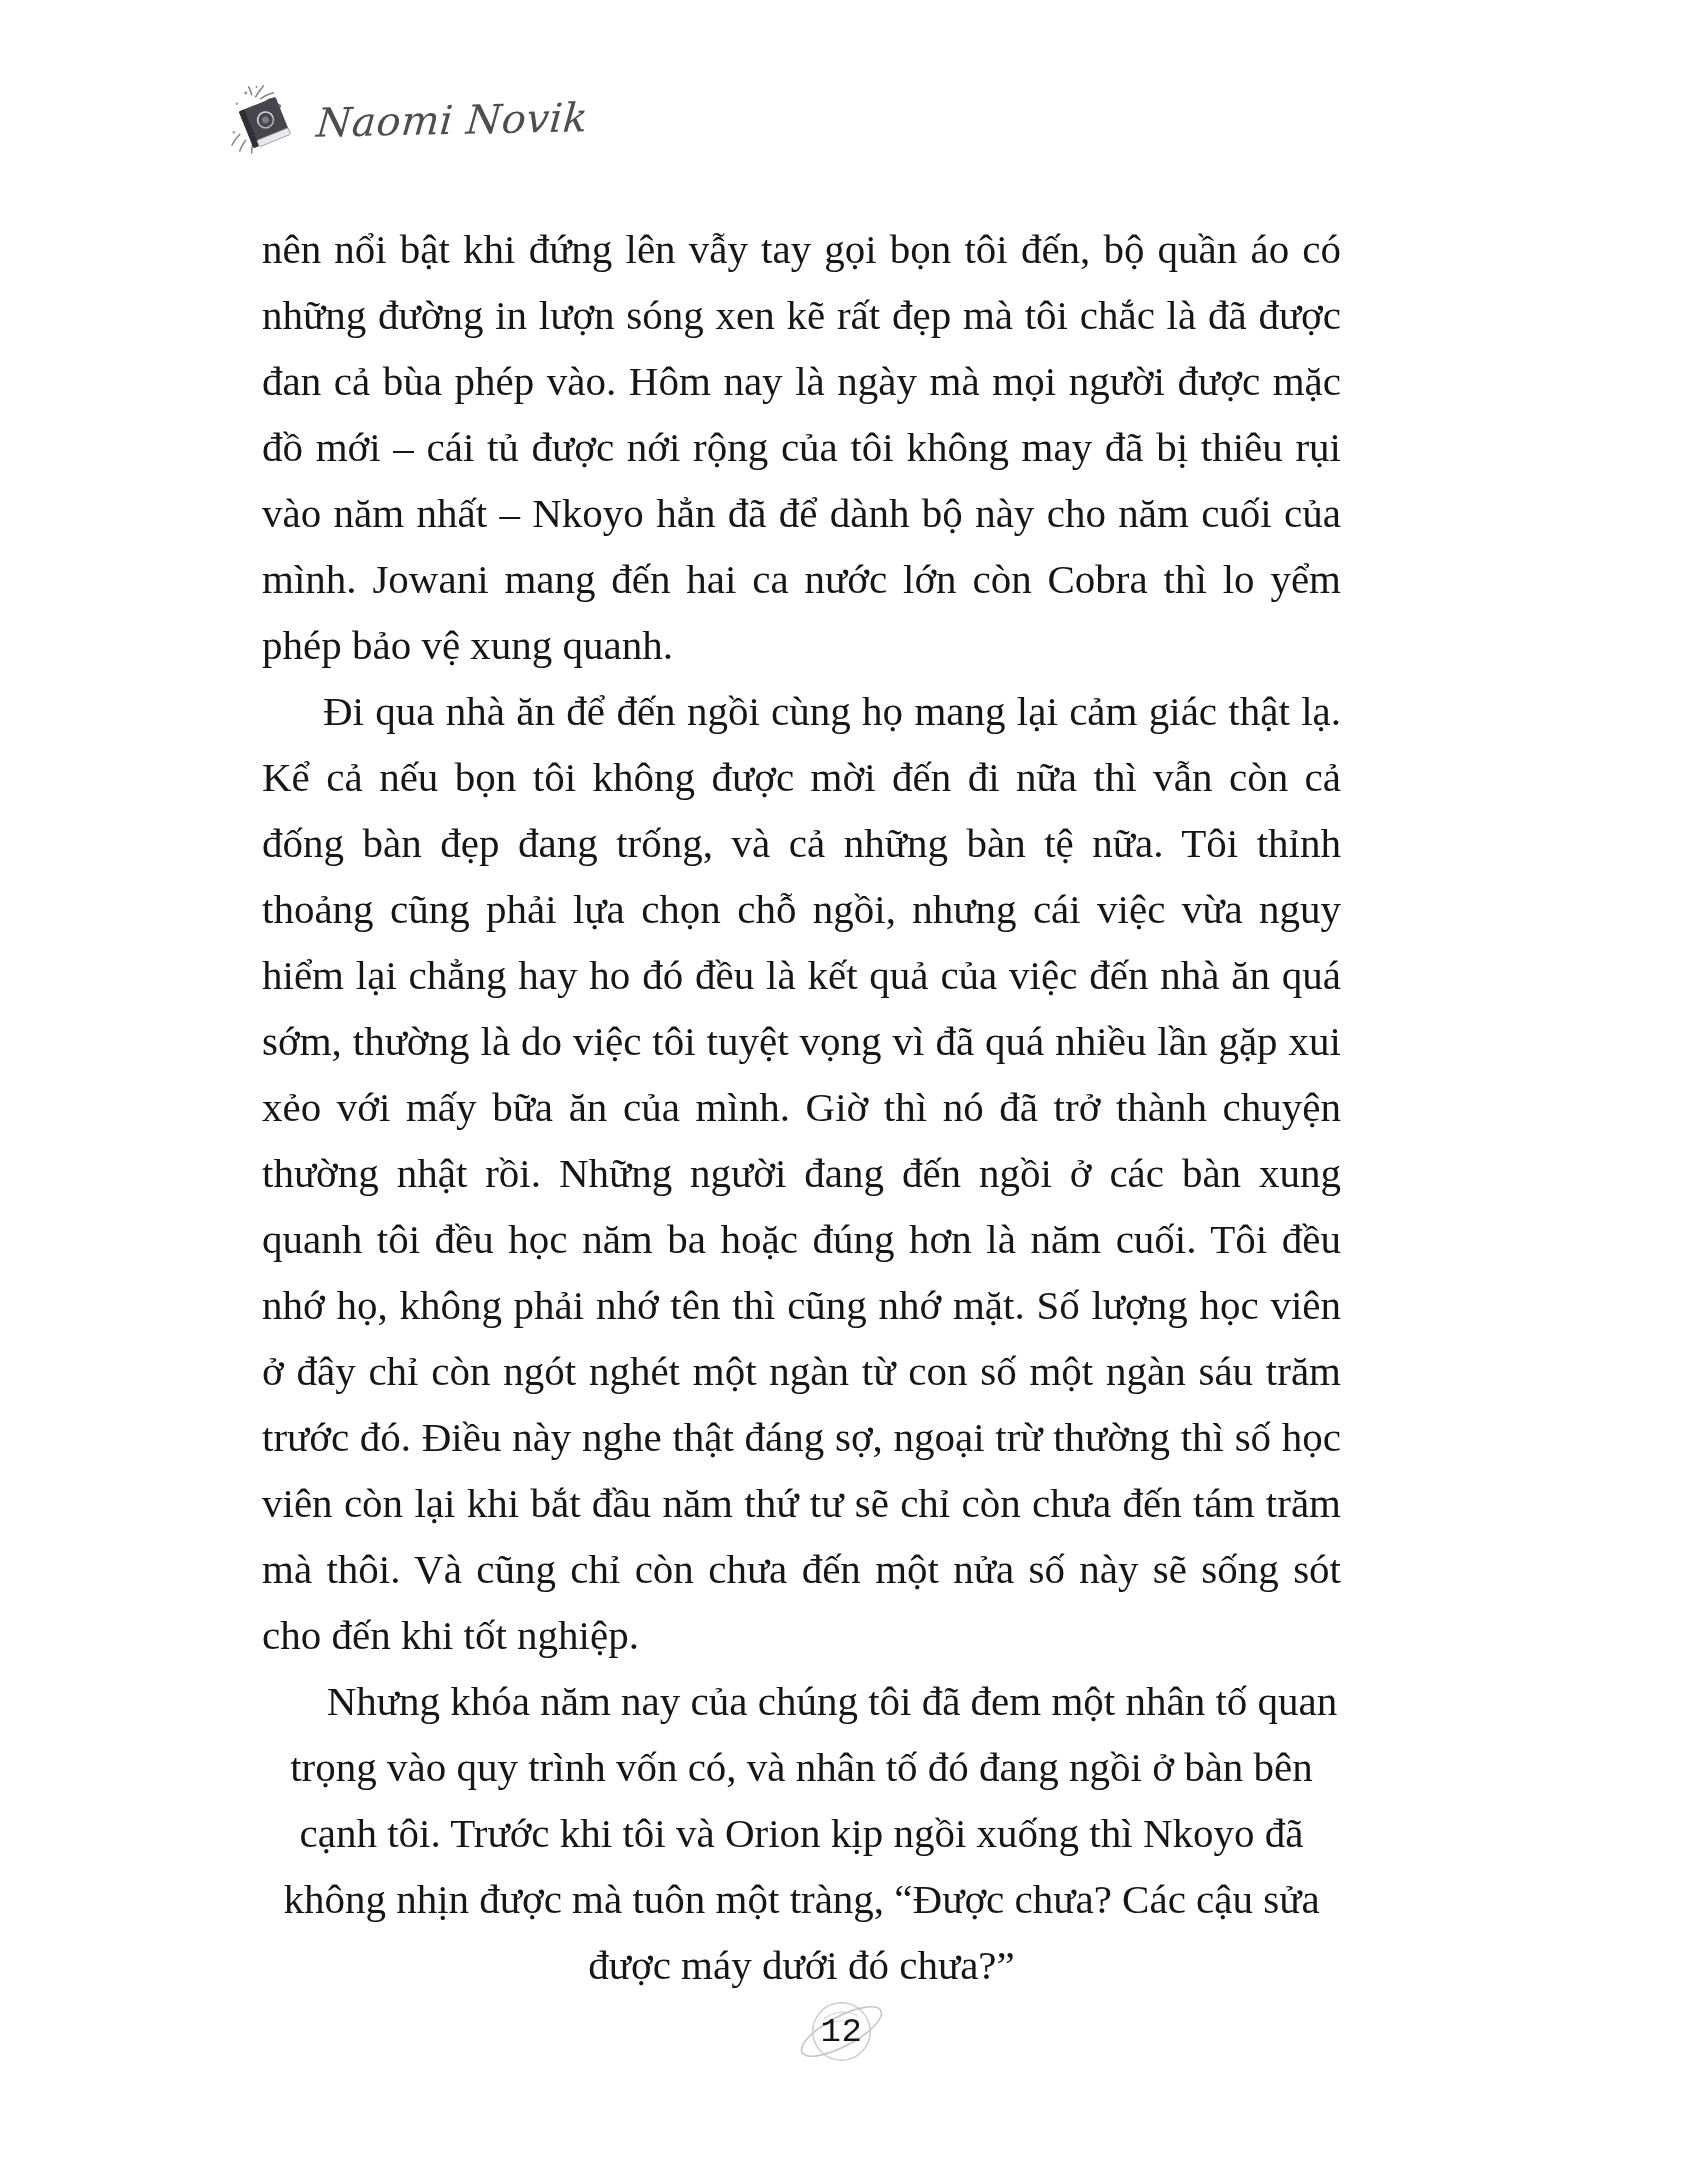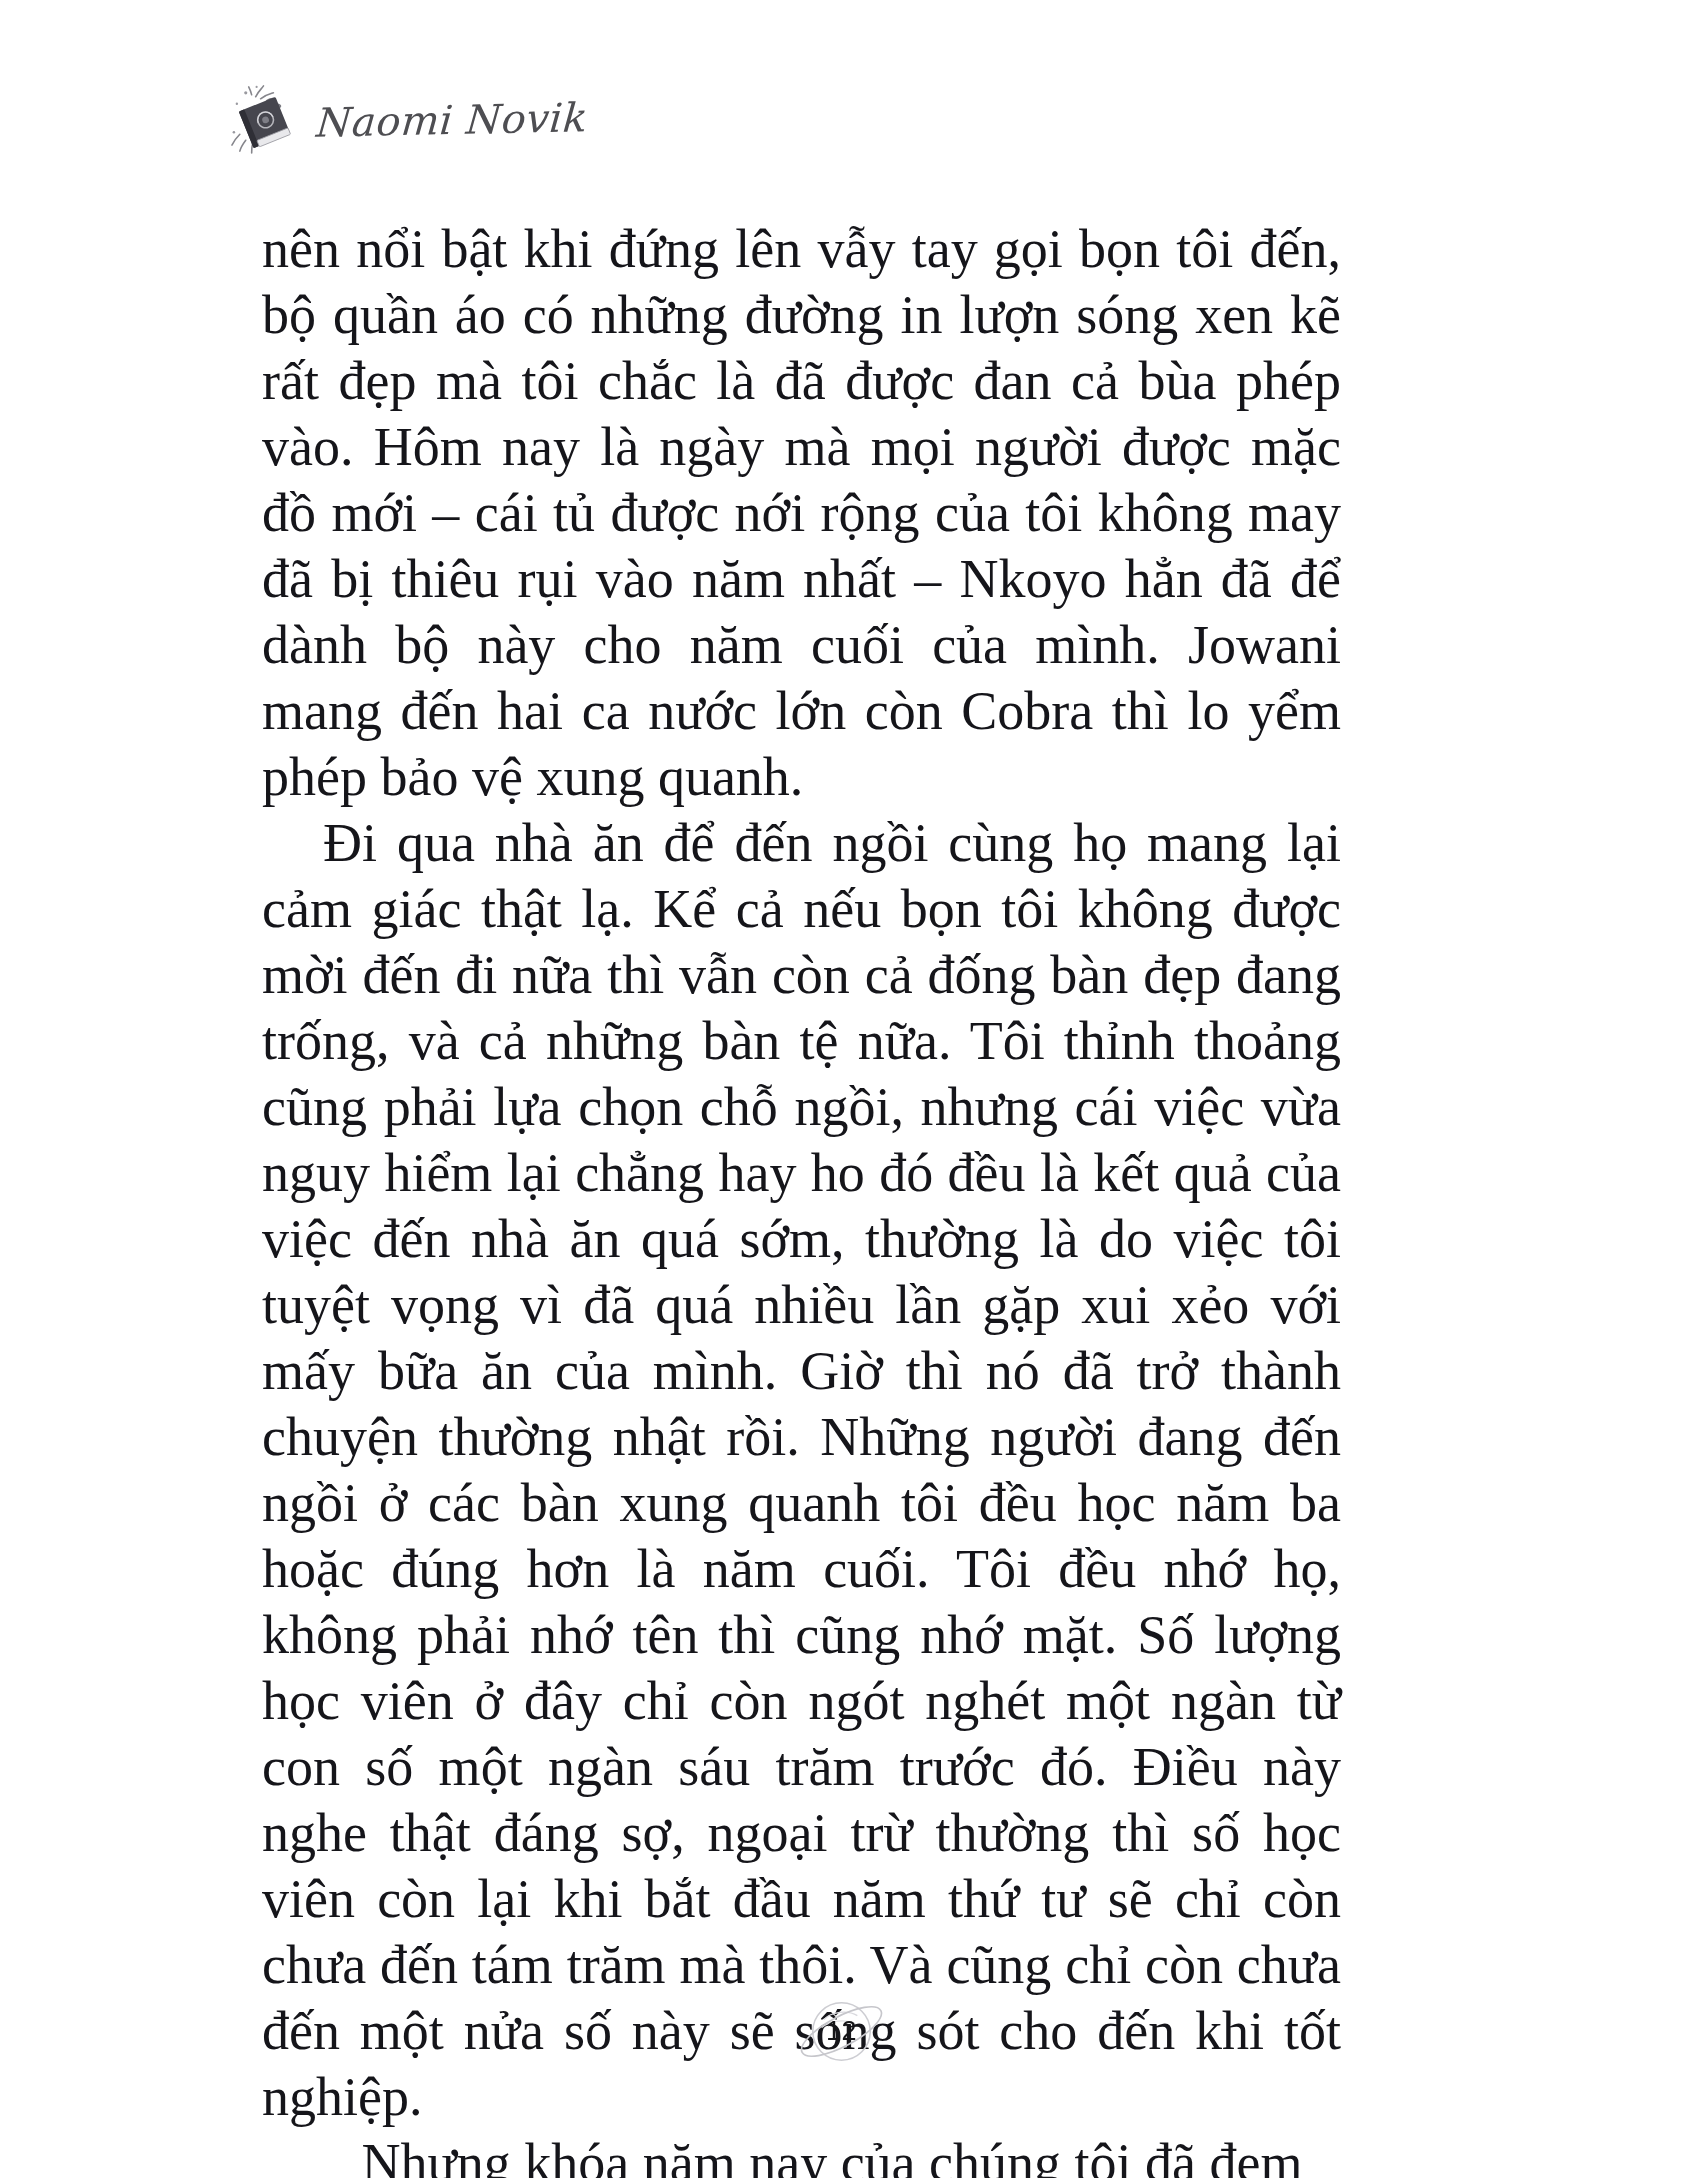--- a/index.html
+++ b/index.html
@@ -57,21 +57,21 @@
   
   .text-block {
     position: absolute;
     left: 262px;
     top: 216px;
     width: 1079px;
   }
 
   .para {
     margin: 0 0 0 0;
-    font-size: 54px;
+    font-size: 41px;
     line-height: 66px;
     text-align: justify;
     text-justify: inter-word;
     color: #15151a;
     hyphens: none;
   }
   .para + .para { margin-top: 0; }
   .para.indent { text-indent: 61px; }
   .para:last-child { text-align: center; }
 
@@ -96,22 +96,22 @@
   }
   .page-num {
     position: absolute;
     left: 0;
     top: 0;
     width: 111px;
     height: 103px;
     display: flex;
     align-items: center;
     justify-content: center;
-    font-family: Liberation Sans, sans-serif;
-    font-size: 27px;
+    font-family: Liberation Mono, monospace;
+    font-size: 34px;
     color: #151518;
     letter-spacing: 0.5px;
   }
 </style>
 </head>
 <body>
 
 <div class="page">
 
   <div class="running-header">

